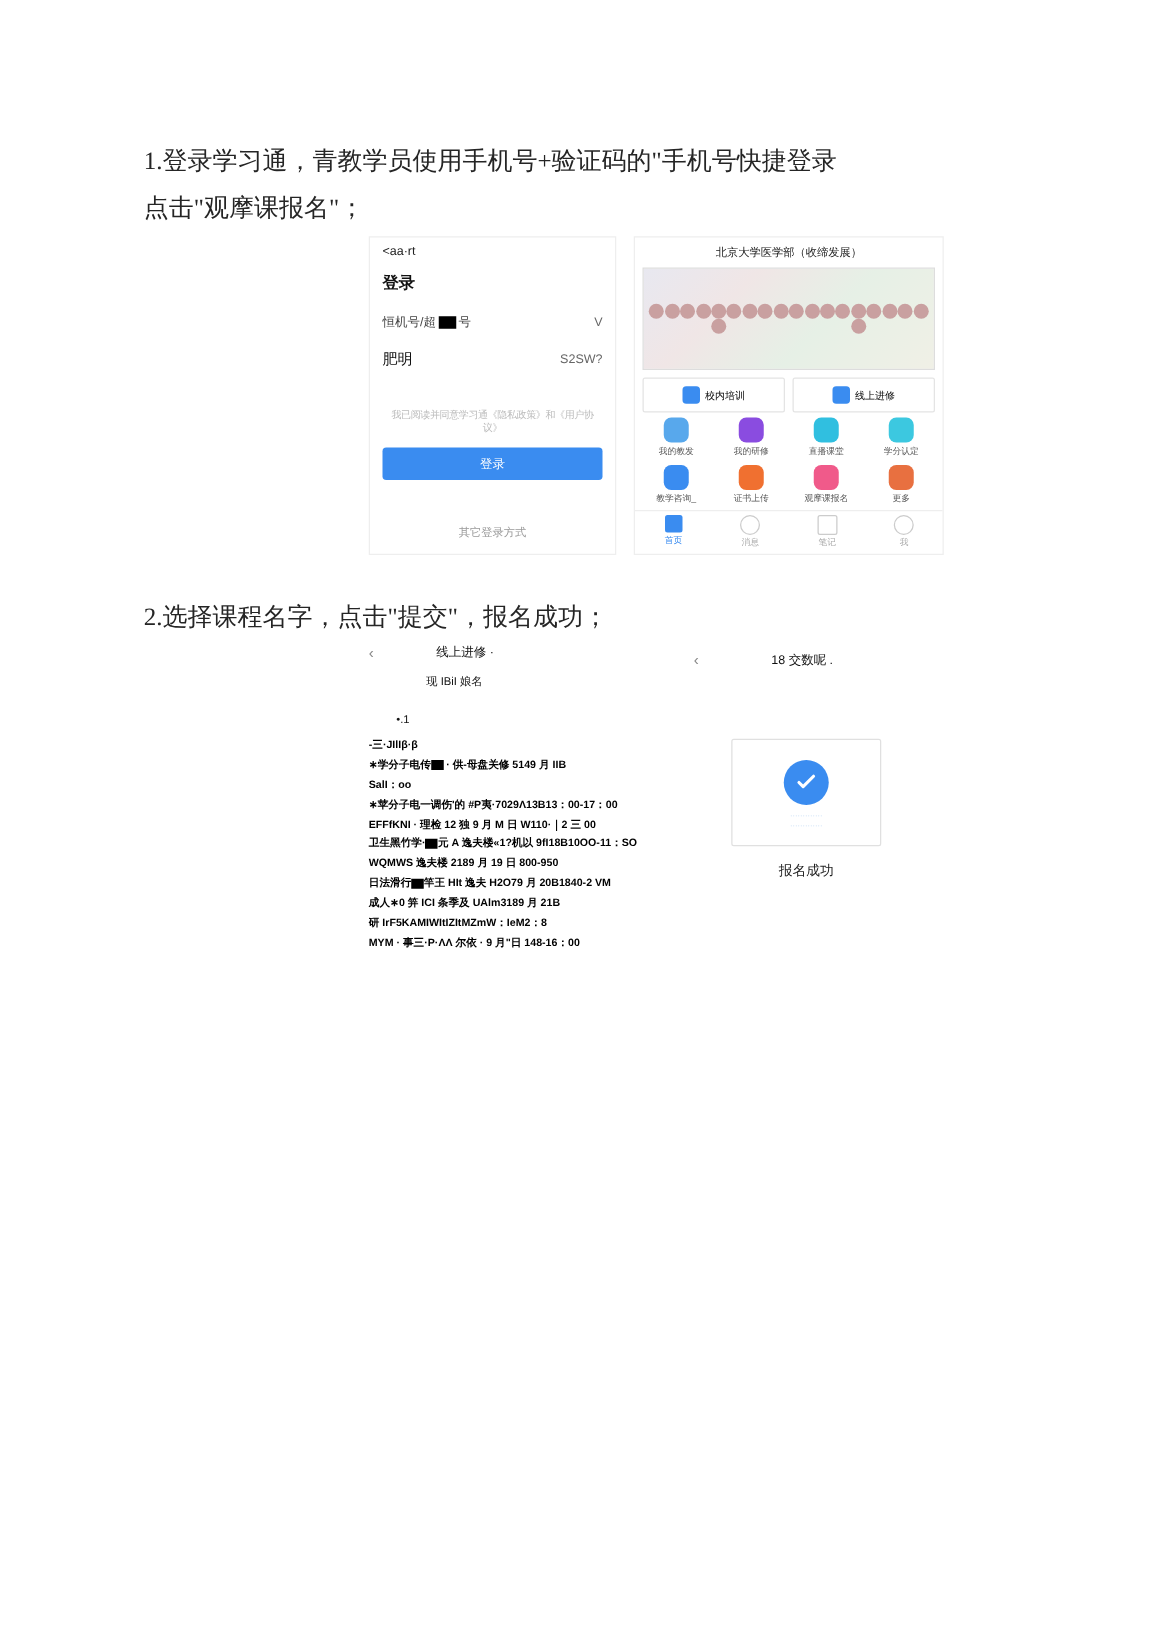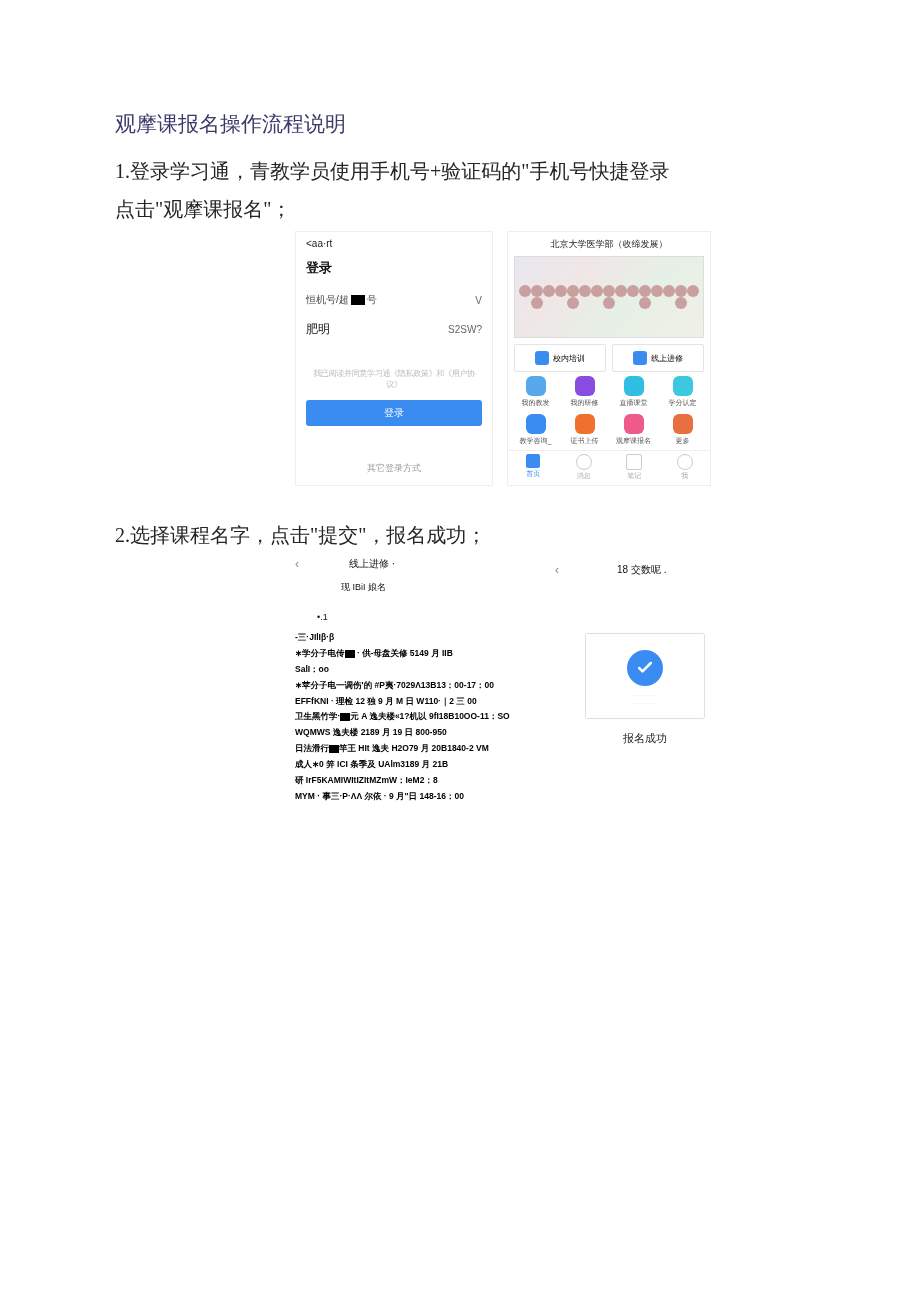--- a/index.html
+++ b/index.html
@@ -58,21 +58,21 @@
     height: 26px;
     background: #3a8cf0;
     border: none;
     border-radius: 3px;
     color: #fff;
     font-size: 10px;
     font-family: "SimHei", sans-serif;
   }
   .phone-a .other { text-align:center; font-size: 9px; color:#999; margin-top: 36px;}
   .phone-b {
-    width: 204px;
+    width: 248px;
     border: 1px solid #eee;
     box-sizing: border-box;
     background: #fff;
     font-family: "SimHei", Arial, sans-serif;
     font-size: 8px;
   }
   .phone-b .hdr { text-align:center; font-size: 9px; color:#222; padding: 6px 0 5px 0; }
   .phone-b .banner {
     height: 82px;
     margin: 0 6px;
@@ -150,21 +150,20 @@
     display:flex; align-items:center; justify-content:center;
   }
   .panel-success .ok svg { width:20px; height:20px; }
   .panel-success .lil { font-size:6px; color:#b8d4f0; line-height:1.3;}
   .panel-success .label-succ { font-size: 11px; color:#222; margin-top: 12px;}
 </style>
 </head>
 <body>
 
 <div class="page">
-  <div class="title">观摩课报名操作流程说明</div>
   <div class="body-text">1.登录学习通，青教学员使用手机号+验证码的"手机号快捷登录</div>
   <div class="body-text">点击"观摩课报名"；</div>
 
   <div class="figure-row-1">
 
     <div class="phone-a">
       <div class="status">&lt;aa·rt</div>
       <div class="login-title">登录</div>
       <div class="field-row">
         <span>

